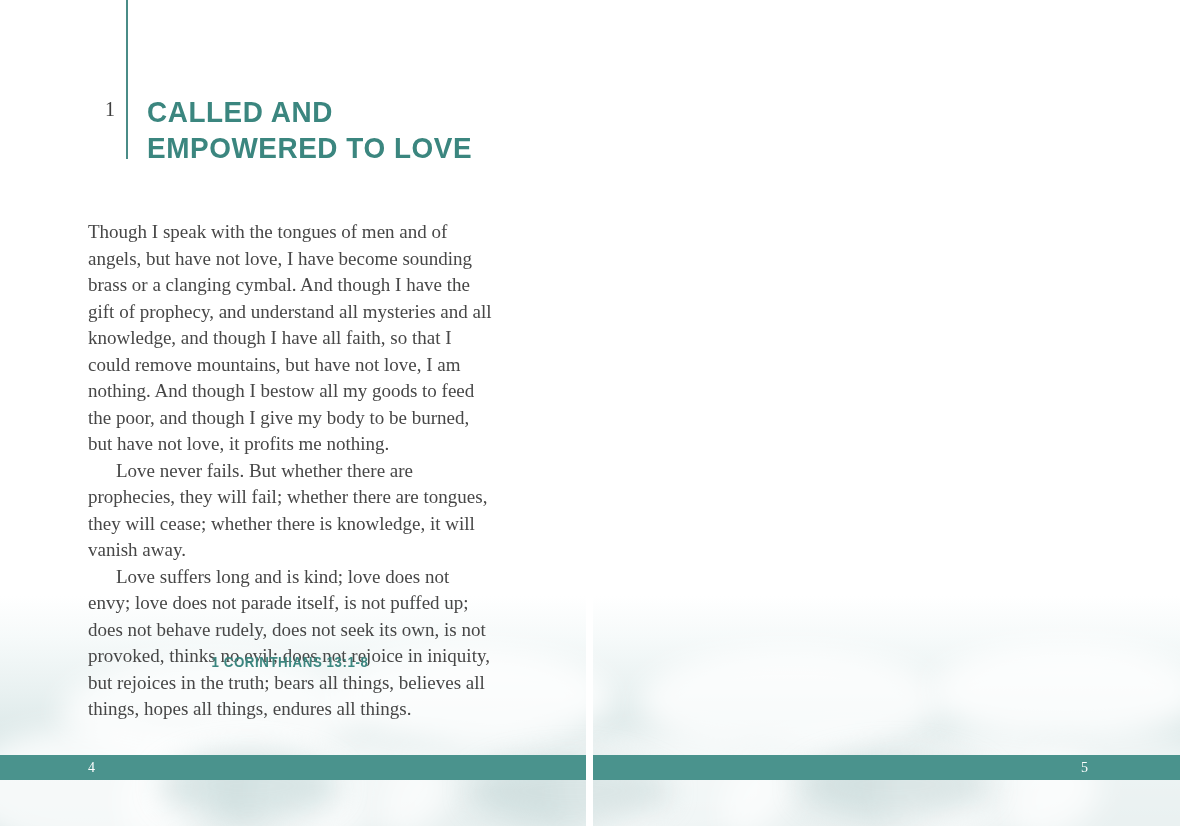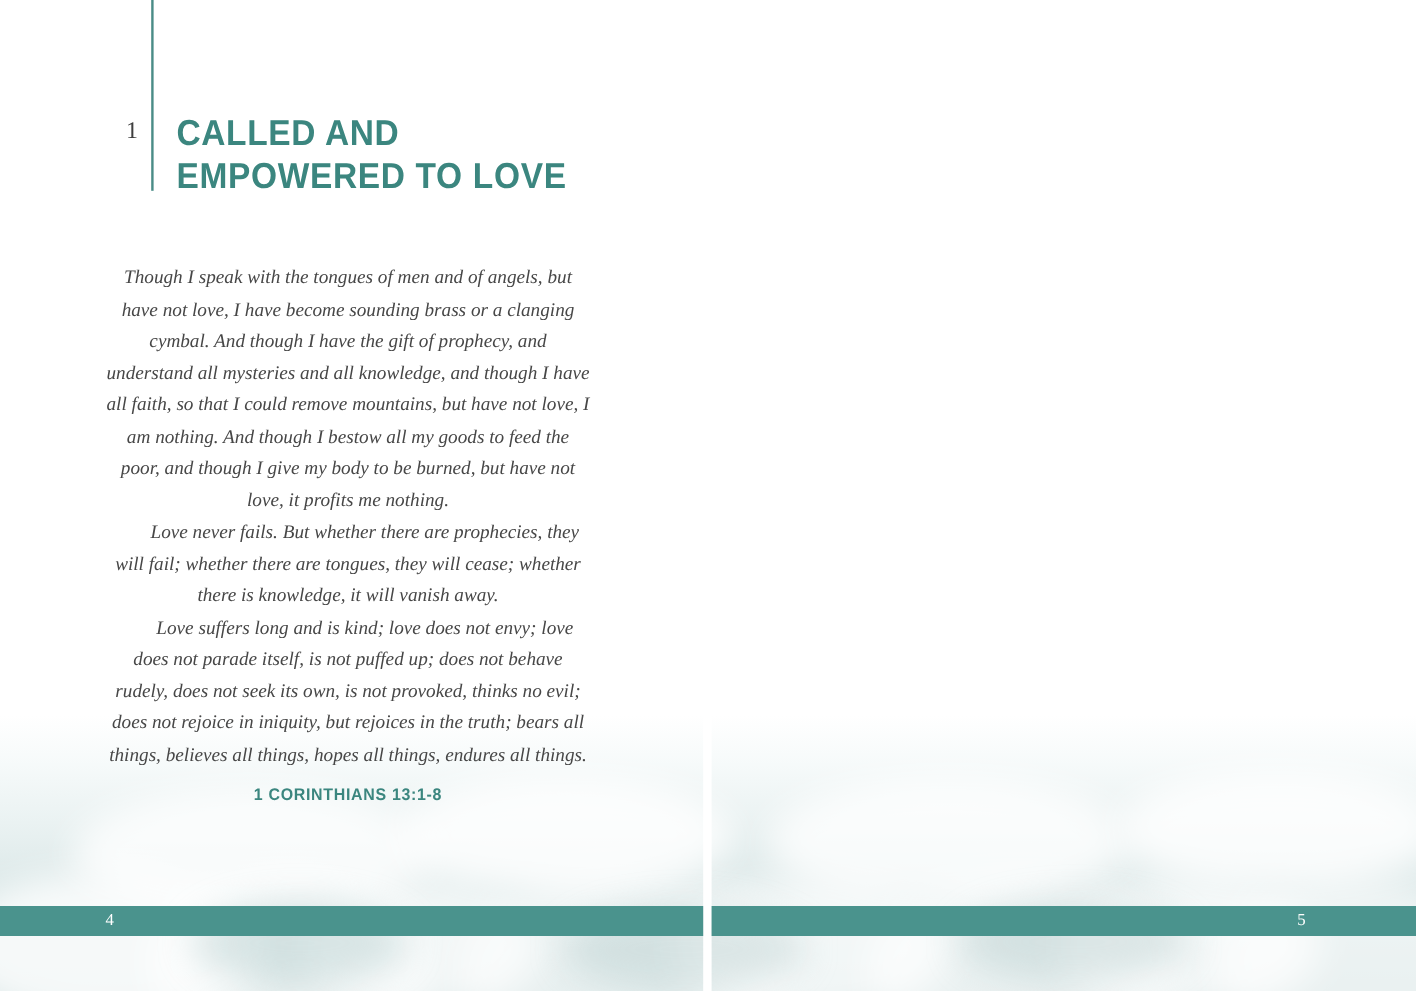--- a/index.html
+++ b/index.html
@@ -123,25 +123,24 @@
   
   #scripture {
     position: absolute;
     left: 88px;
     top: 219px;
     width: 404px;
   }
   #scripture p {
     margin: 0;
     font-family: "Liberation Serif", serif;
-    font-style: italic;
-    font-size: 16px;
+    font-size: 19px;
     line-height: 26.5px;
     color: #474747;
-    text-align: center;
+    text-align: left;
   }
   #scripture p + p { text-indent: 28px; }
 
   #scripture-ref {
     position: absolute;
     left: 88px;
     top: 654px;
     width: 404px;
     text-align: center;
     font-family: "Liberation Sans", sans-serif;

